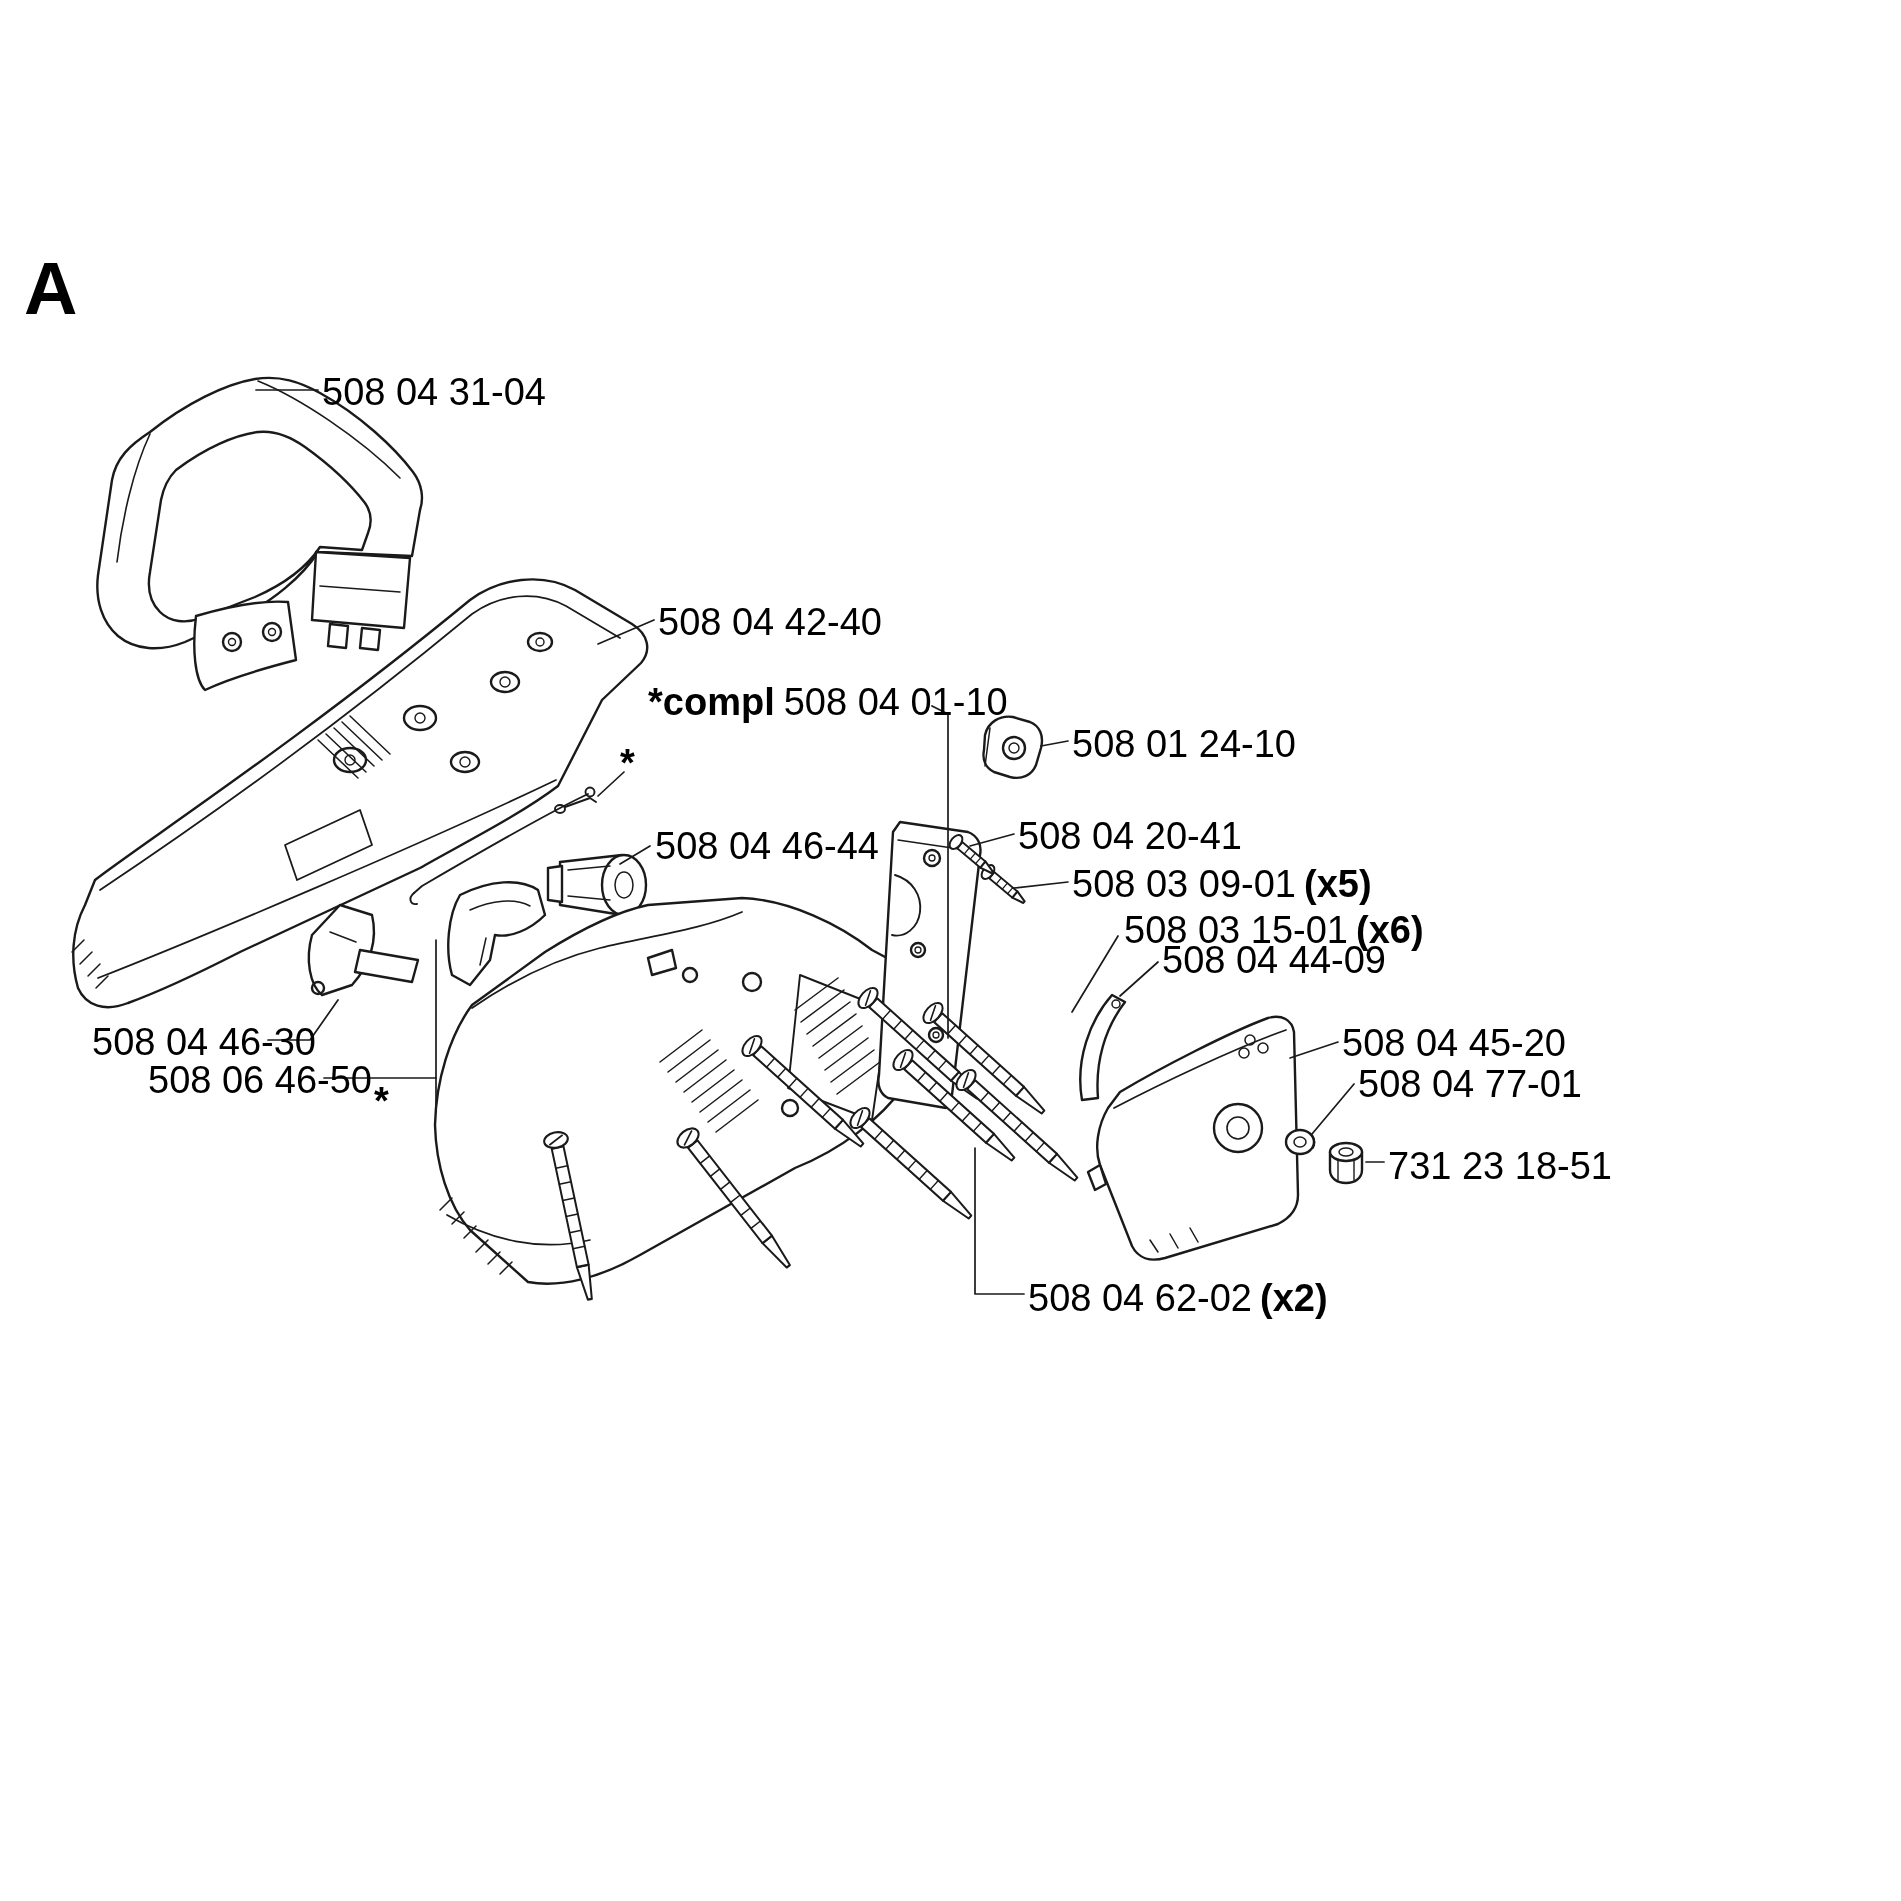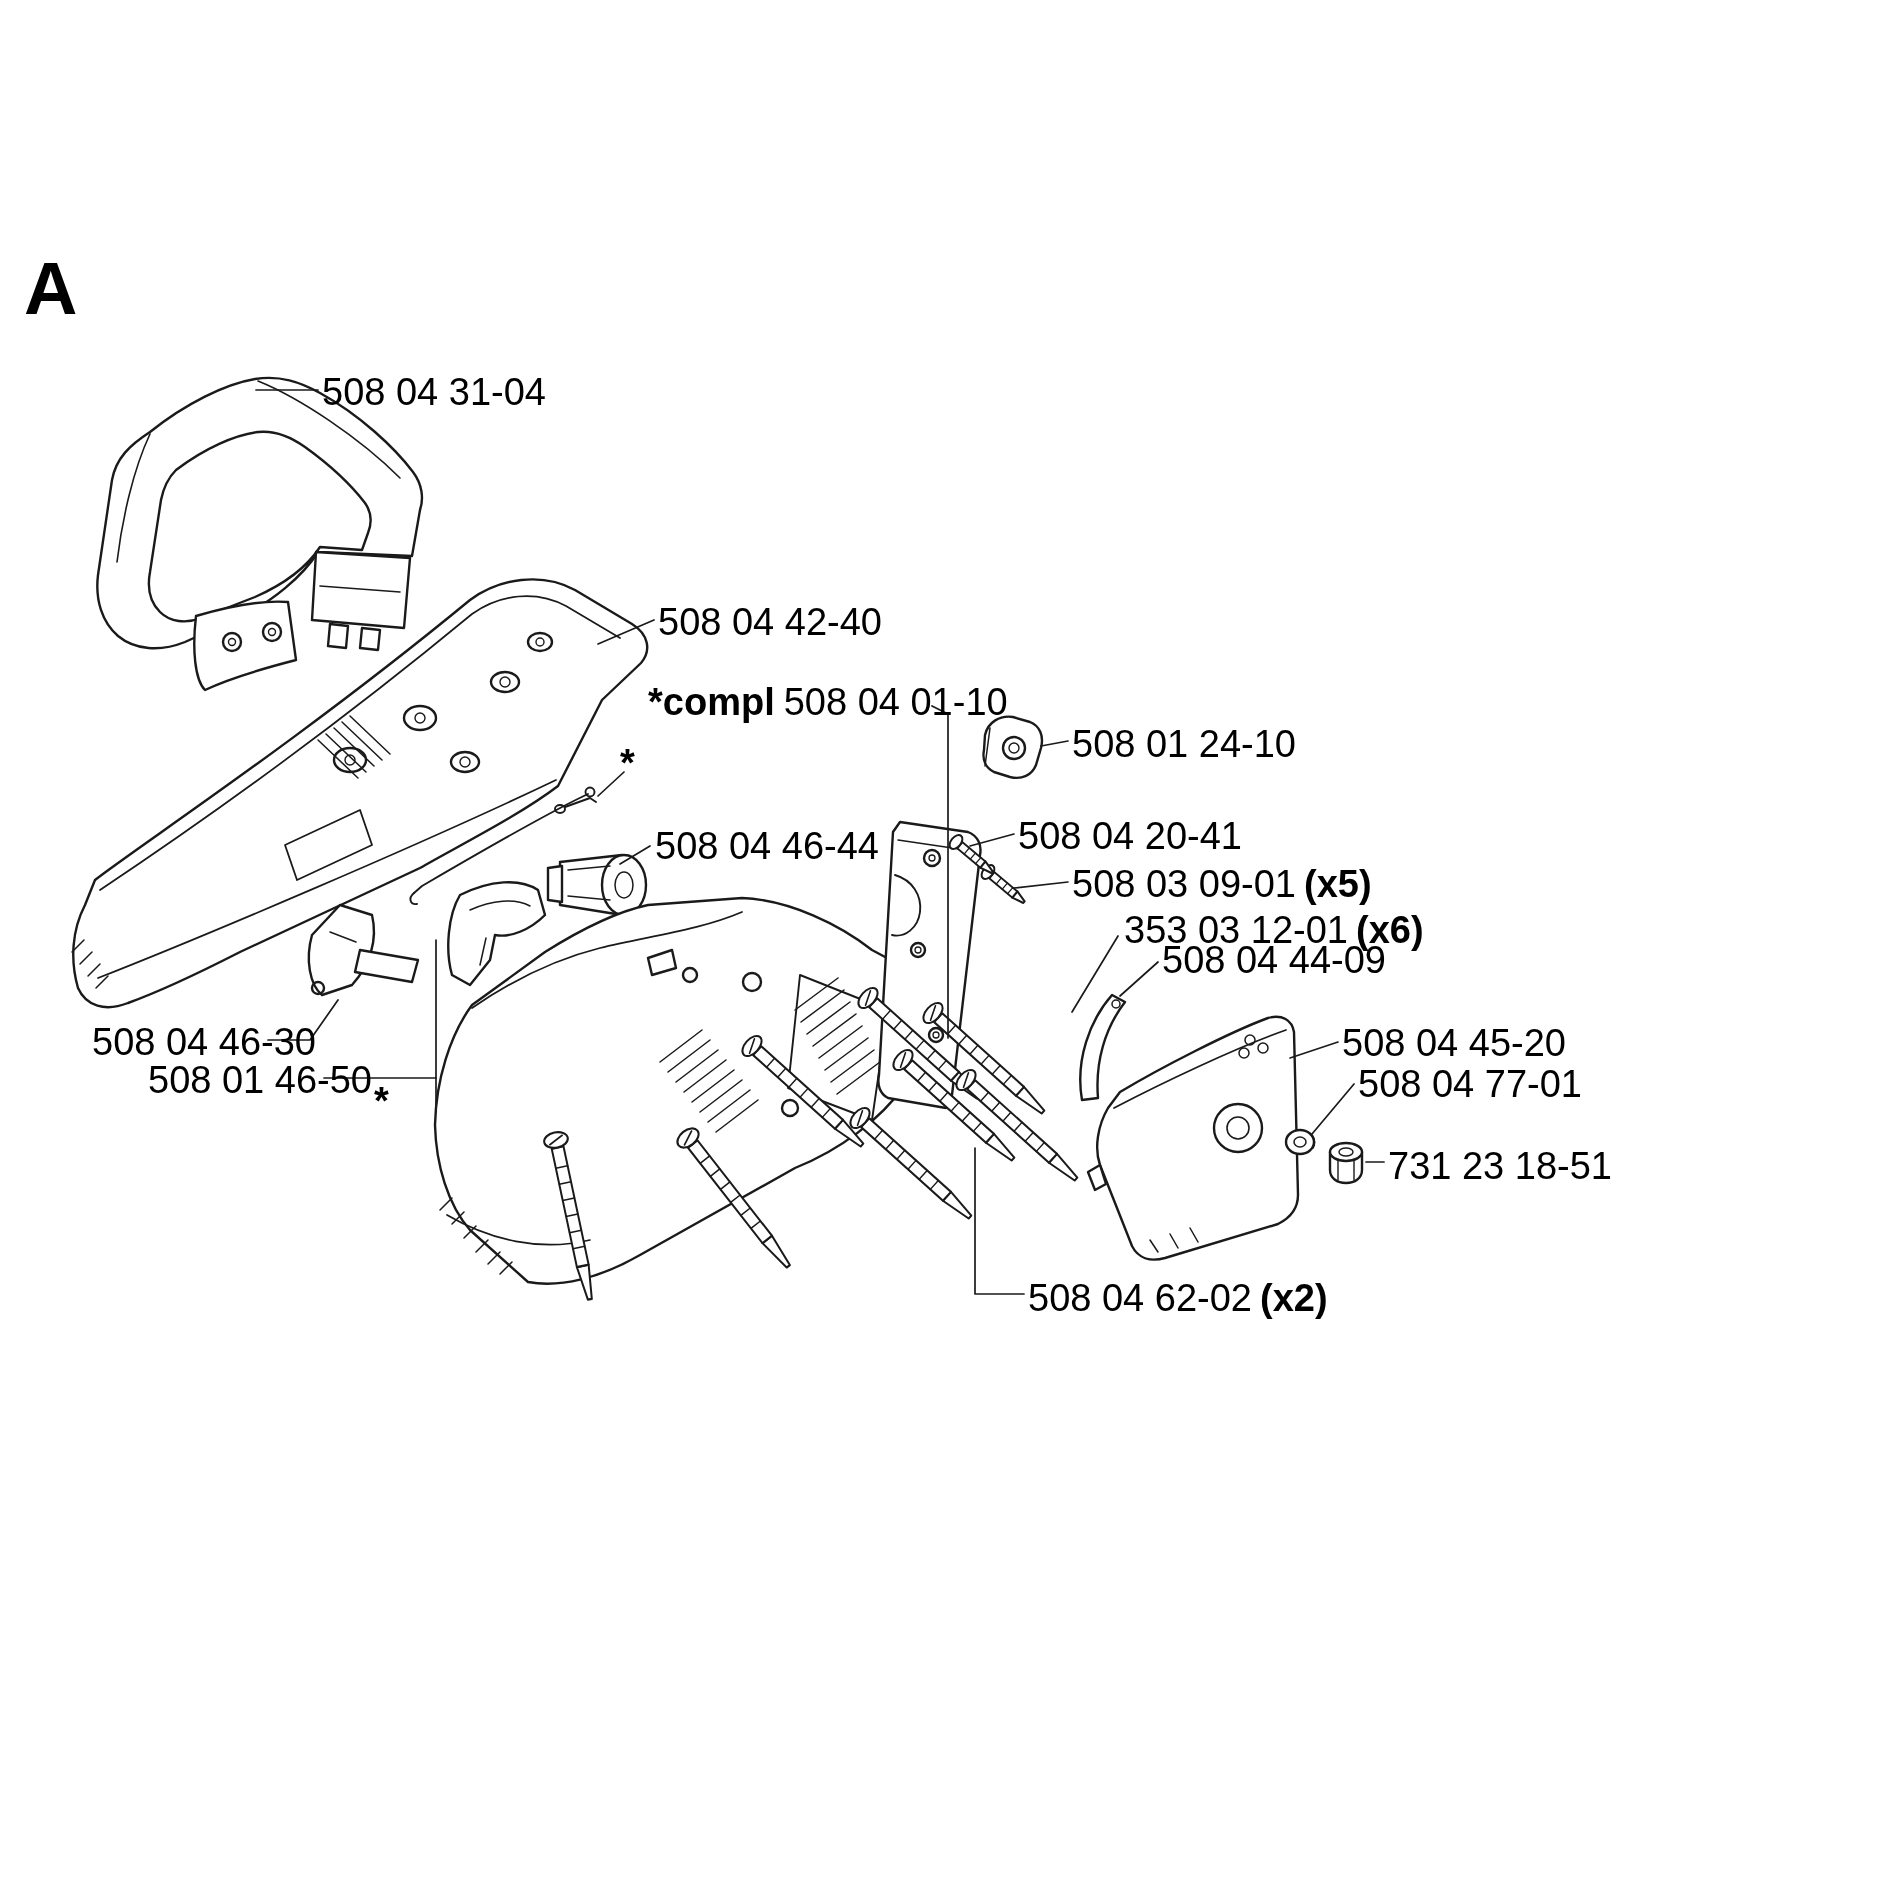--- a/index.html
+++ b/index.html
@@ -318,21 +318,21 @@
 
   <div class="label" style="left:1018px;top:816px;">
     <span>508 04 20-41</span>
   </div>
 
   <div class="label" style="left:1072px;top:864px;">
     <span>508 03 09-01</span><span class="qty">(x5)</span>
   </div>
 
   <div class="label" style="left:1124px;top:910px;">
-    <span>353 03 12-01</span><span class="qty">(x6)</span>
+    <span>508 03 15-01</span><span class="qty">(x6)</span>
   </div>
 
   <div class="label" style="left:1162px;top:940px;">
     <span>508 04 44-09</span>
   </div>
 
   <div class="label" style="left:1342px;top:1023px;">
     <span>508 04 45-20</span>
   </div>
 
@@ -346,21 +346,21 @@
 
   <div class="label" style="left:655px;top:826px;">
     <span>508 04 46-44</span>
   </div>
 
   <div class="label" style="left:92px;top:1022px;">
     <span>508 04 46-30</span>
   </div>
 
   <div class="label" style="left:148px;top:1060px;">
-    <span>508 01 46-50</span>
+    <span>508 06 46-50</span>
   </div>
 
   <div class="label" style="left:1028px;top:1278px;text-align:center;">
     <span>508 04 62-02</span><span class="qty">(x2)</span>
   </div>
 
   <div class="ast" style="left:620px;top:742px;">*</div>
   <div class="ast" style="left:374px;top:1080px;">*</div>
 
 </div>

